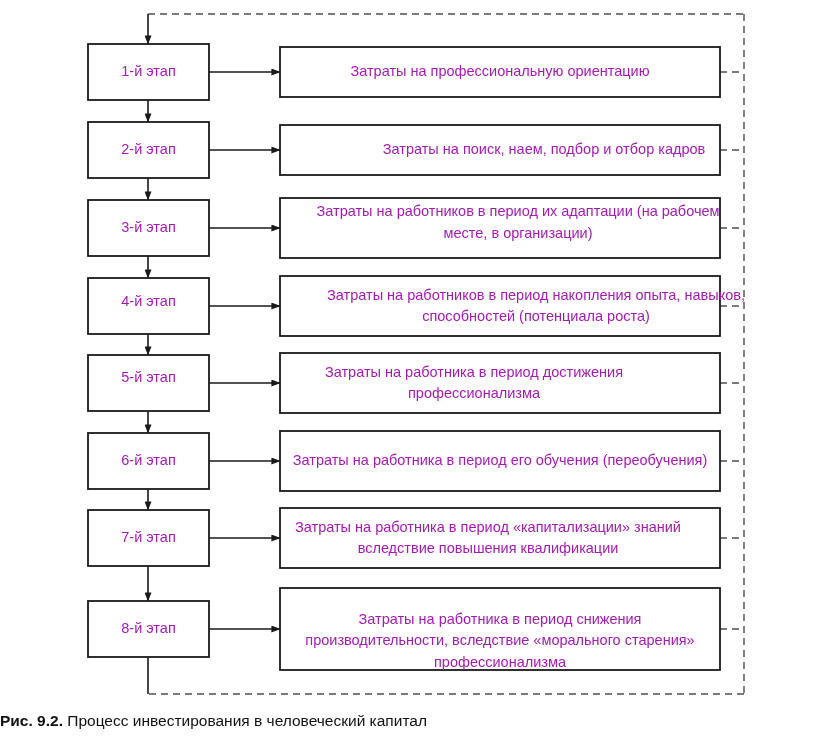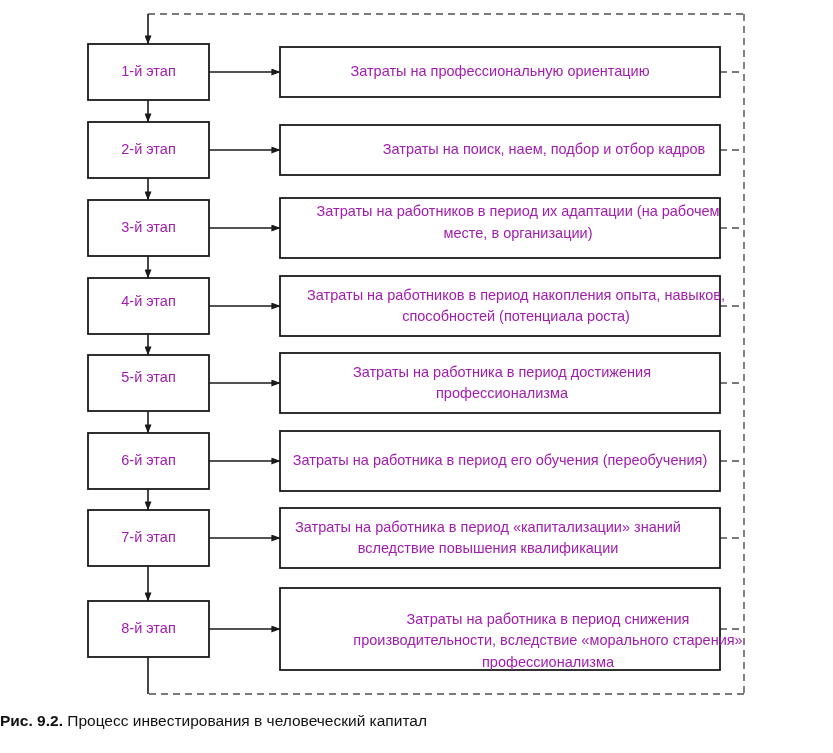--- a/index.html
+++ b/index.html
@@ -129,21 +129,21 @@
 <div class="cell-text stage-box-text" style="left:88px; top:200px; width:121px; height:56px;">3-й этап</div>
 <div class="cell-text stage-box-text" style="left:88px; top:278px; width:121px; height:48px;">4-й этап</div>
 <div class="cell-text stage-box-text" style="left:88px; top:355px; width:121px; height:44px;">5-й этап</div>
 <div class="cell-text stage-box-text" style="left:88px; top:433px; width:121px; height:56px;">6-й этап</div>
 <div class="cell-text stage-box-text" style="left:88px; top:510px; width:121px; height:56px;">7-й этап</div>
 <div class="cell-text stage-box-text" style="left:88px; top:601px; width:121px; height:56px;">8-й этап</div>
 
 <div class="cell-text" style="left:280px; top:47px; width:440px; height:50px;">Затраты на профессиональную ориентацию</div>
 <div class="cell-text" style="left:280px; top:125px; width:528px; height:50px;">Затраты на поиск, наем, подбор и отбор кадров</div>
 <div class="cell-text" style="left:280px; top:198px; width:440px; height:49px;margin-left:18px;">Затраты на работников в период их адаптации (на рабочем месте, в организации)</div>
-<div class="cell-text" style="left:276px; top:276px; width:480px; height:60px;">Затраты на работников в период накопления опыта, навыков, способностей (потенциала роста)</div>
-<div class="cell-text" style="left:280px; top:353px; width:388px; height:60px;margin-left:28px;">Затраты на работника в период достижения профессионализма</div>
+<div class="cell-text" style="left:296px; top:276px; width:480px; height:60px;">Затраты на работников в период накопления опыта, навыков, способностей (потенциала роста)</div>
+<div class="cell-text" style="left:280px; top:353px; width:388px; height:60px;">Затраты на работника в период достижения профессионализма</div>
 <div class="cell-text" style="left:280px; top:431px; width:440px; height:60px;">Затраты на работника в период его обучения (переобучения)</div>
 <div class="cell-text" style="left:268px; top:508px; width:440px; height:60px;">Затраты на работника в период «капитализации» знаний вследствие повышения квалификации</div>
-<div class="cell-text" style="left:280px; top:588px; width:440px; height:106px;margin-left:48px;">Затраты на работника в период снижения производительности, вследствие «морального старения» профессионализма</div>
+<div class="cell-text" style="left:280px; top:588px; width:440px; height:106px;">Затраты на работника в период снижения производительности, вследствие «морального старения» профессионализма</div>
 
 <div class="caption">
   <b>Рис. 9.2.</b><span> Процесс инвестирования в человеческий капитал</span>
 </div>
 
 </body></html>

